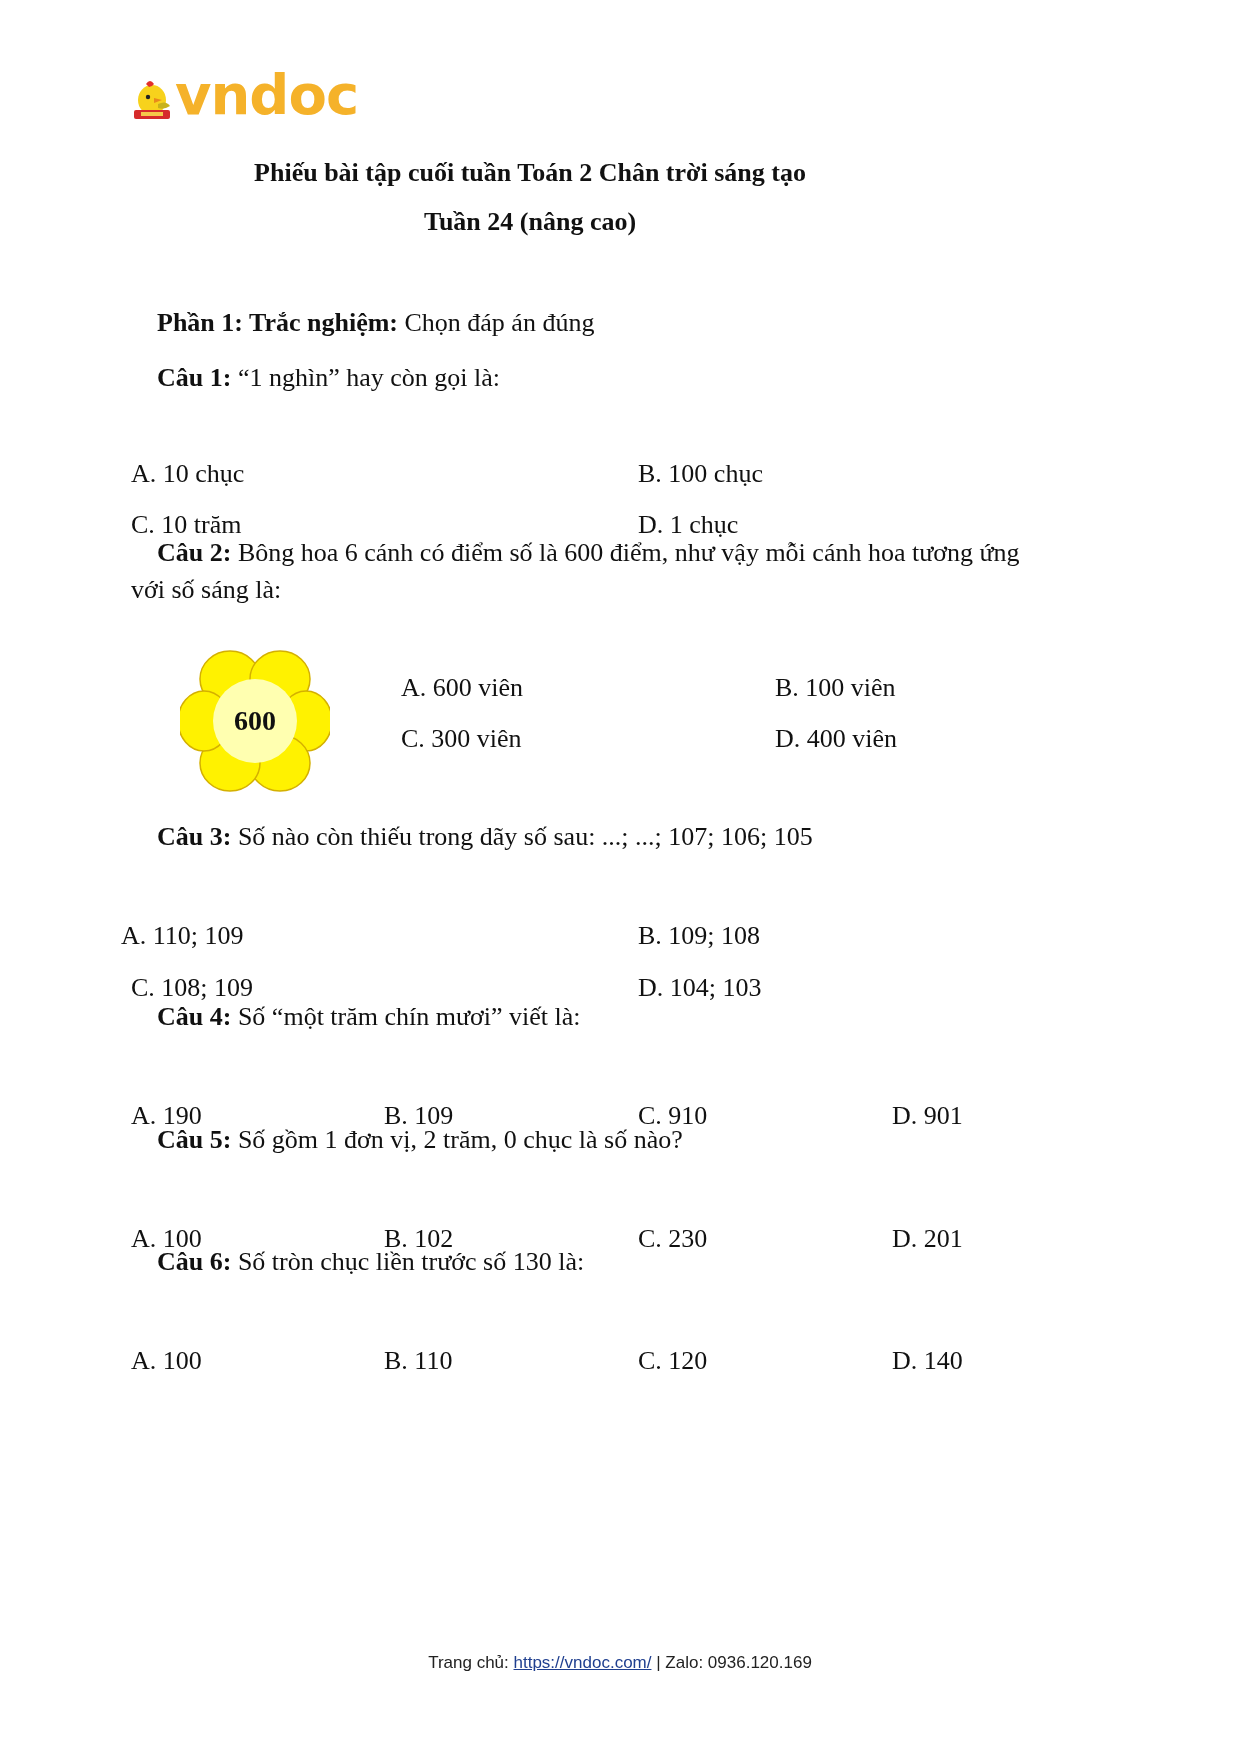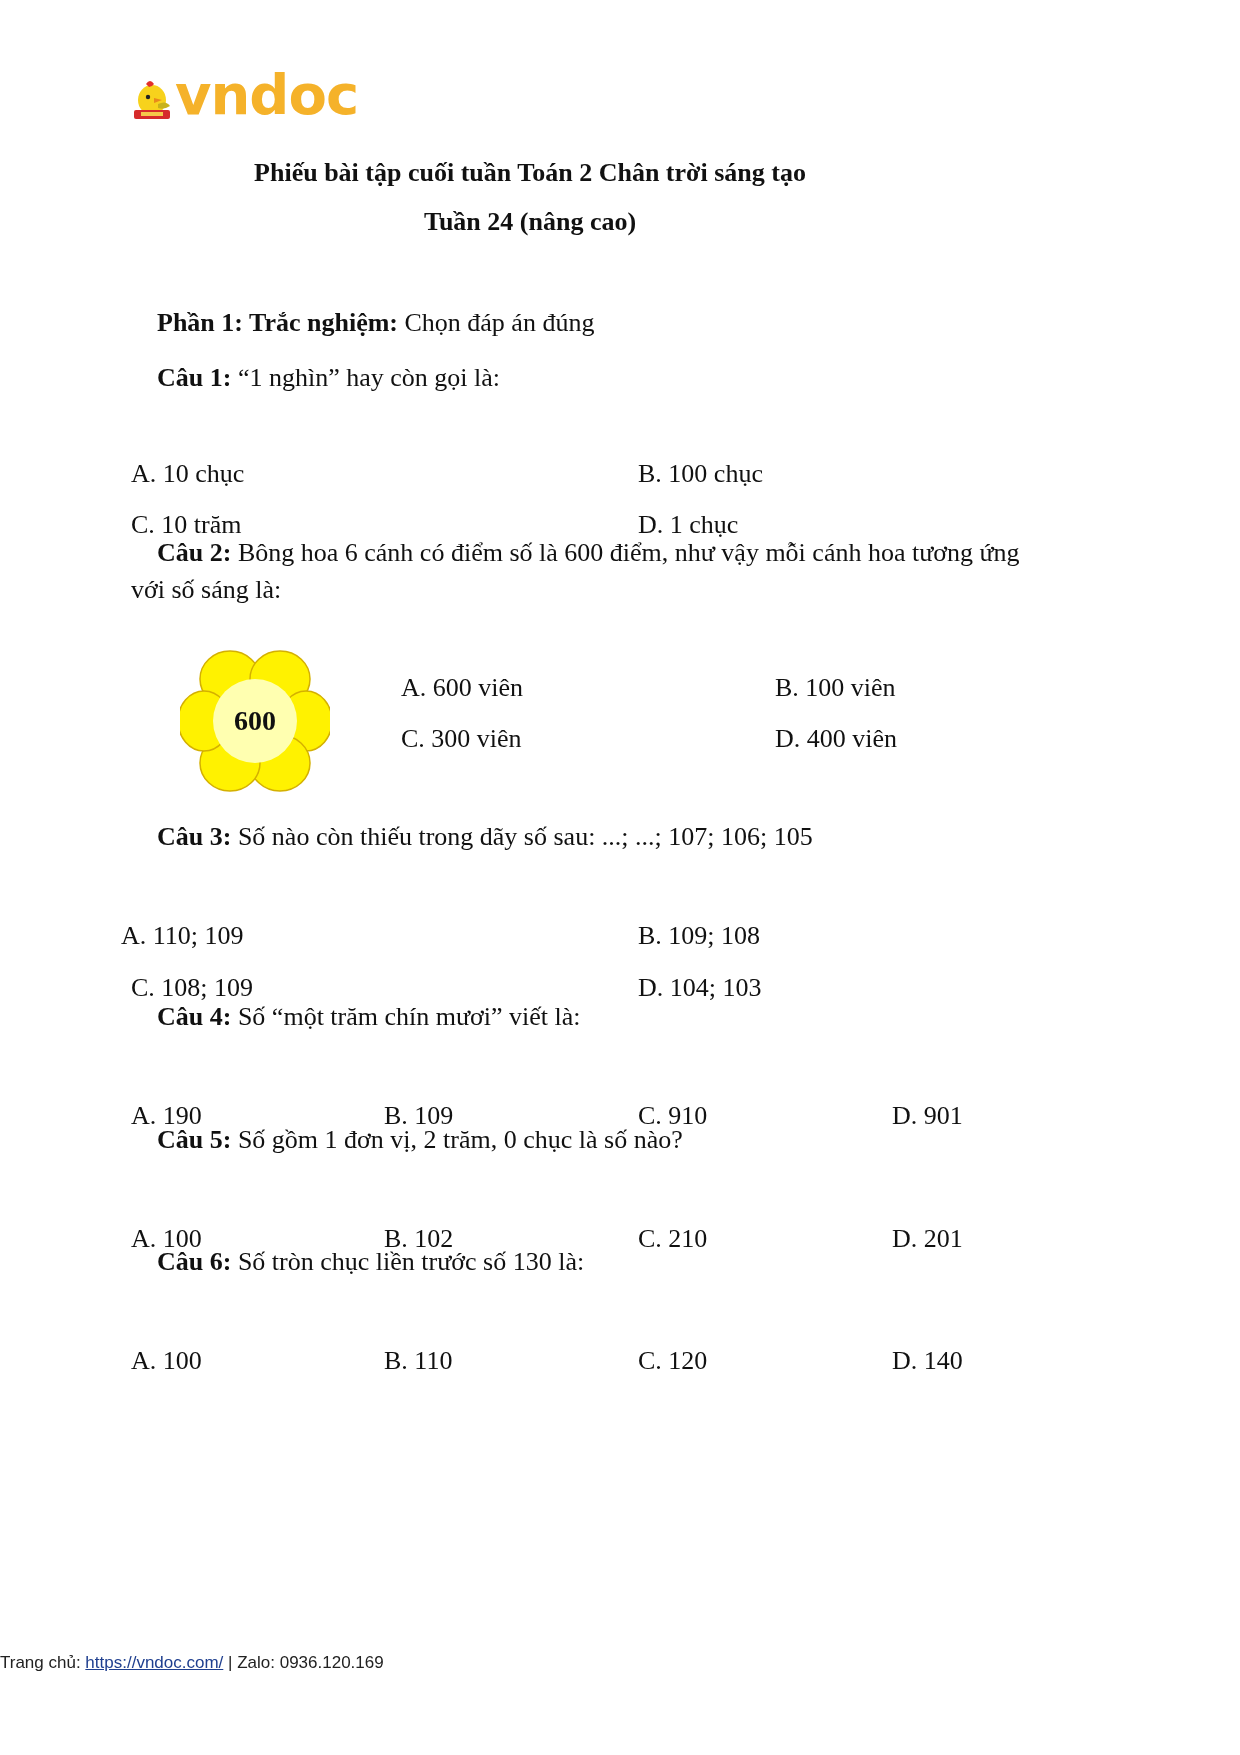--- a/index.html
+++ b/index.html
@@ -7,21 +7,21 @@
          font-family:"Liberation Serif", "DejaVu Serif", serif; color:#111; }
   .abs { position:absolute; white-space:nowrap; }
   .logo { left:132px; top:78px; width:195px; height:46px; }
   .logo-text { position:absolute; left:43px; top:-6px; font-family:"DejaVu Sans", sans-serif;
                font-weight:bold; font-size:56px; letter-spacing:-1px; color:#F5B22A; line-height:46px; }
   .title { left:0; width:1060px; text-align:center; font-weight:bold; font-size:26px; line-height:30px; }
   .body-text { font-size:26px; line-height:30px; left:131px; }
   .bold { font-weight:bold;margin-left:26px; }
   .italic { }
   .opt { font-size:26px; line-height:30px;margin-top:36px; }
-  .footer { left:0; width:1240px; font-family:"Liberation Sans", "DejaVu Sans", sans-serif;
+  .footer { left:0; width:1240px; text-align:center; font-family:"Liberation Sans", "DejaVu Sans", sans-serif;
             font-size:17px; line-height:22px; color:#222; }
   .footer a { color:#1F3F8F; text-decoration:underline; }
   .flower { left:180px; top:645px; width:150px; height:152px; }
   .flower-label { position:absolute; left:0; top:0; width:150px; height:152px; display:flex;
                   align-items:center; justify-content:center; font-weight:bold; font-size:28px;
                   font-family:"Liberation Serif", serif; color:#111; }
 </style>
 </head>
 <body>
 
@@ -97,21 +97,21 @@
 <div class="abs opt" style="left:384px;top:1065px">B. 109</div>
 <div class="abs opt" style="left:638px;top:1065px">C. 910</div>
 <div class="abs opt" style="left:892px;top:1065px">D. 901</div>
 
 <div class="abs body-text" style="top:1125px">
   <span class="bold">Câu 5:</span>
   <span>Số gồm 1 đơn vị, 2 trăm, 0 chục là số nào?</span>
 </div>
 <div class="abs opt" style="left:131px;top:1188px">A. 100</div>
 <div class="abs opt" style="left:384px;top:1188px">B. 102</div>
-<div class="abs opt" style="left:638px;top:1188px">C. 210</div>
+<div class="abs opt" style="left:638px;top:1188px">C. 230</div>
 <div class="abs opt" style="left:892px;top:1188px">D. 201</div>
 
 <div class="abs body-text" style="top:1247px">
   <span class="bold">Câu 6:</span>
   <span>Số tròn chục liền trước số 130 là:</span>
 </div>
 <div class="abs opt" style="left:131px;top:1310px">A. 100</div>
 <div class="abs opt" style="left:384px;top:1310px">B. 110</div>
 <div class="abs opt" style="left:638px;top:1310px">C. 120</div>
 <div class="abs opt" style="left:892px;top:1310px">D. 140</div>

